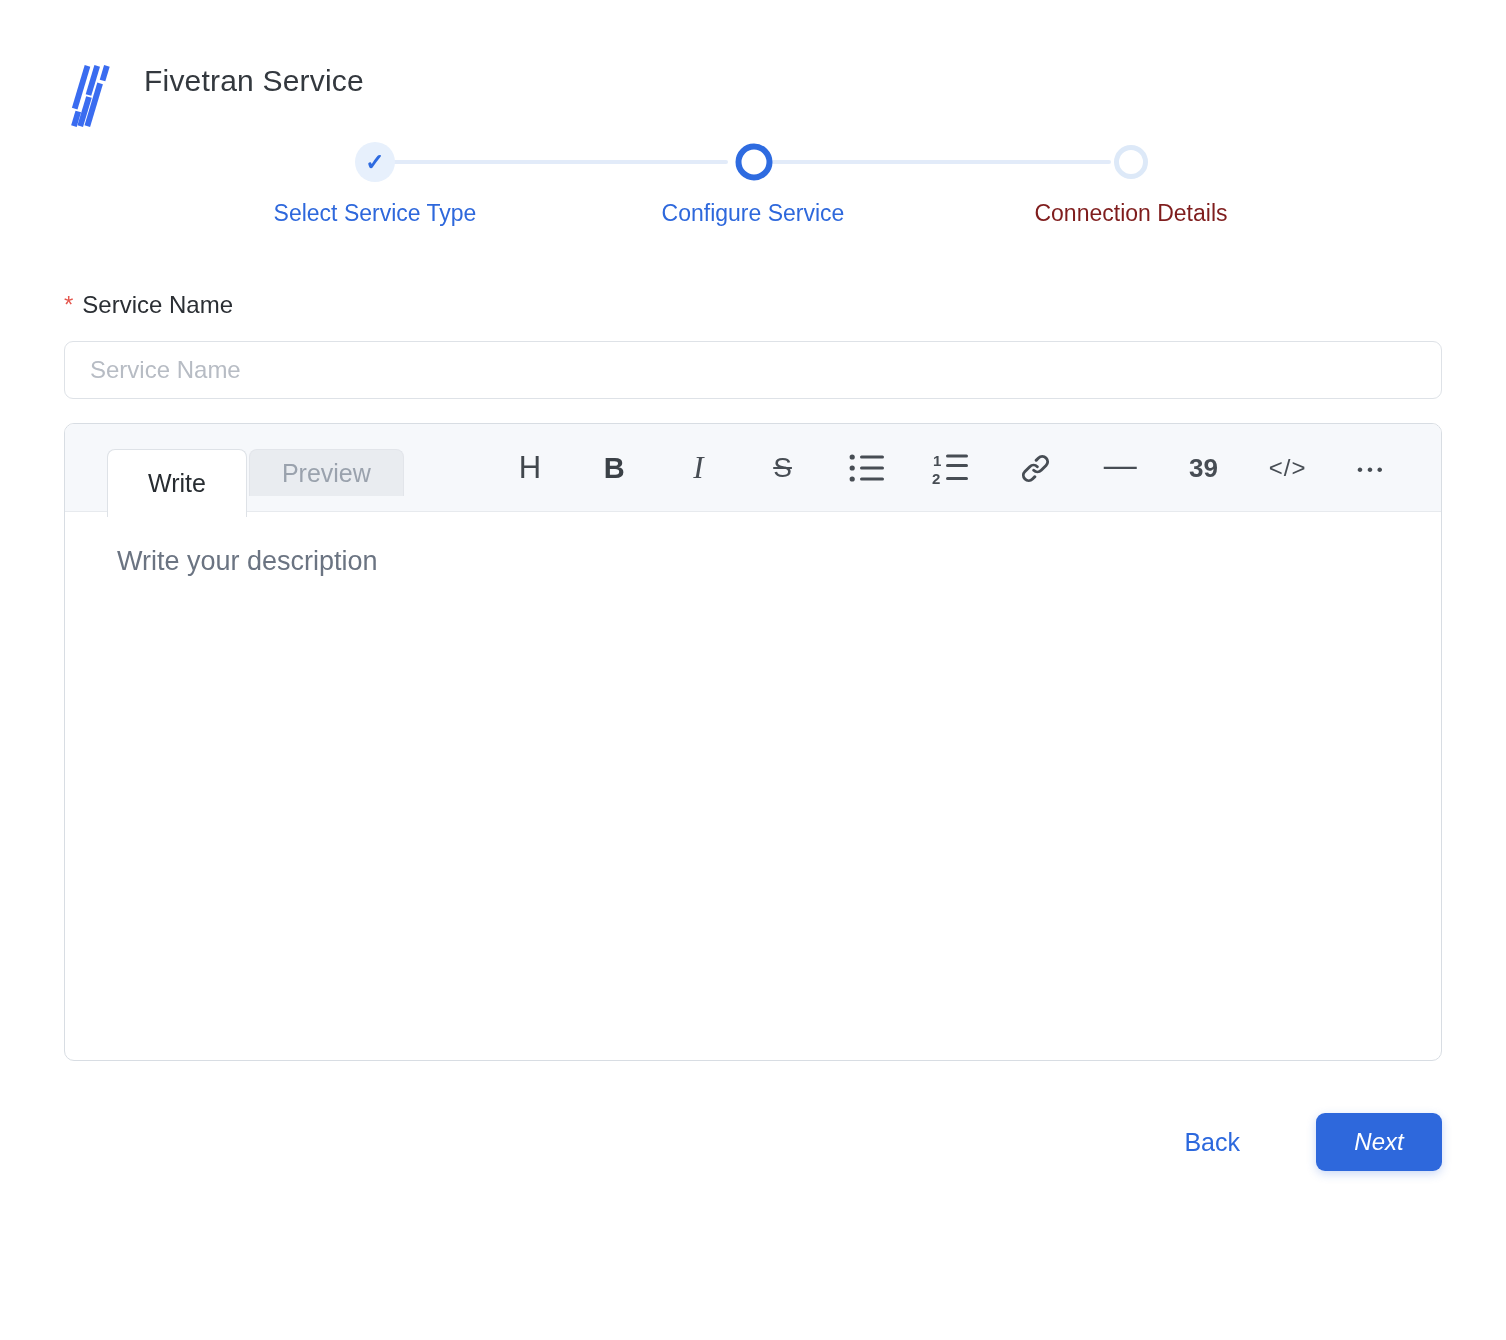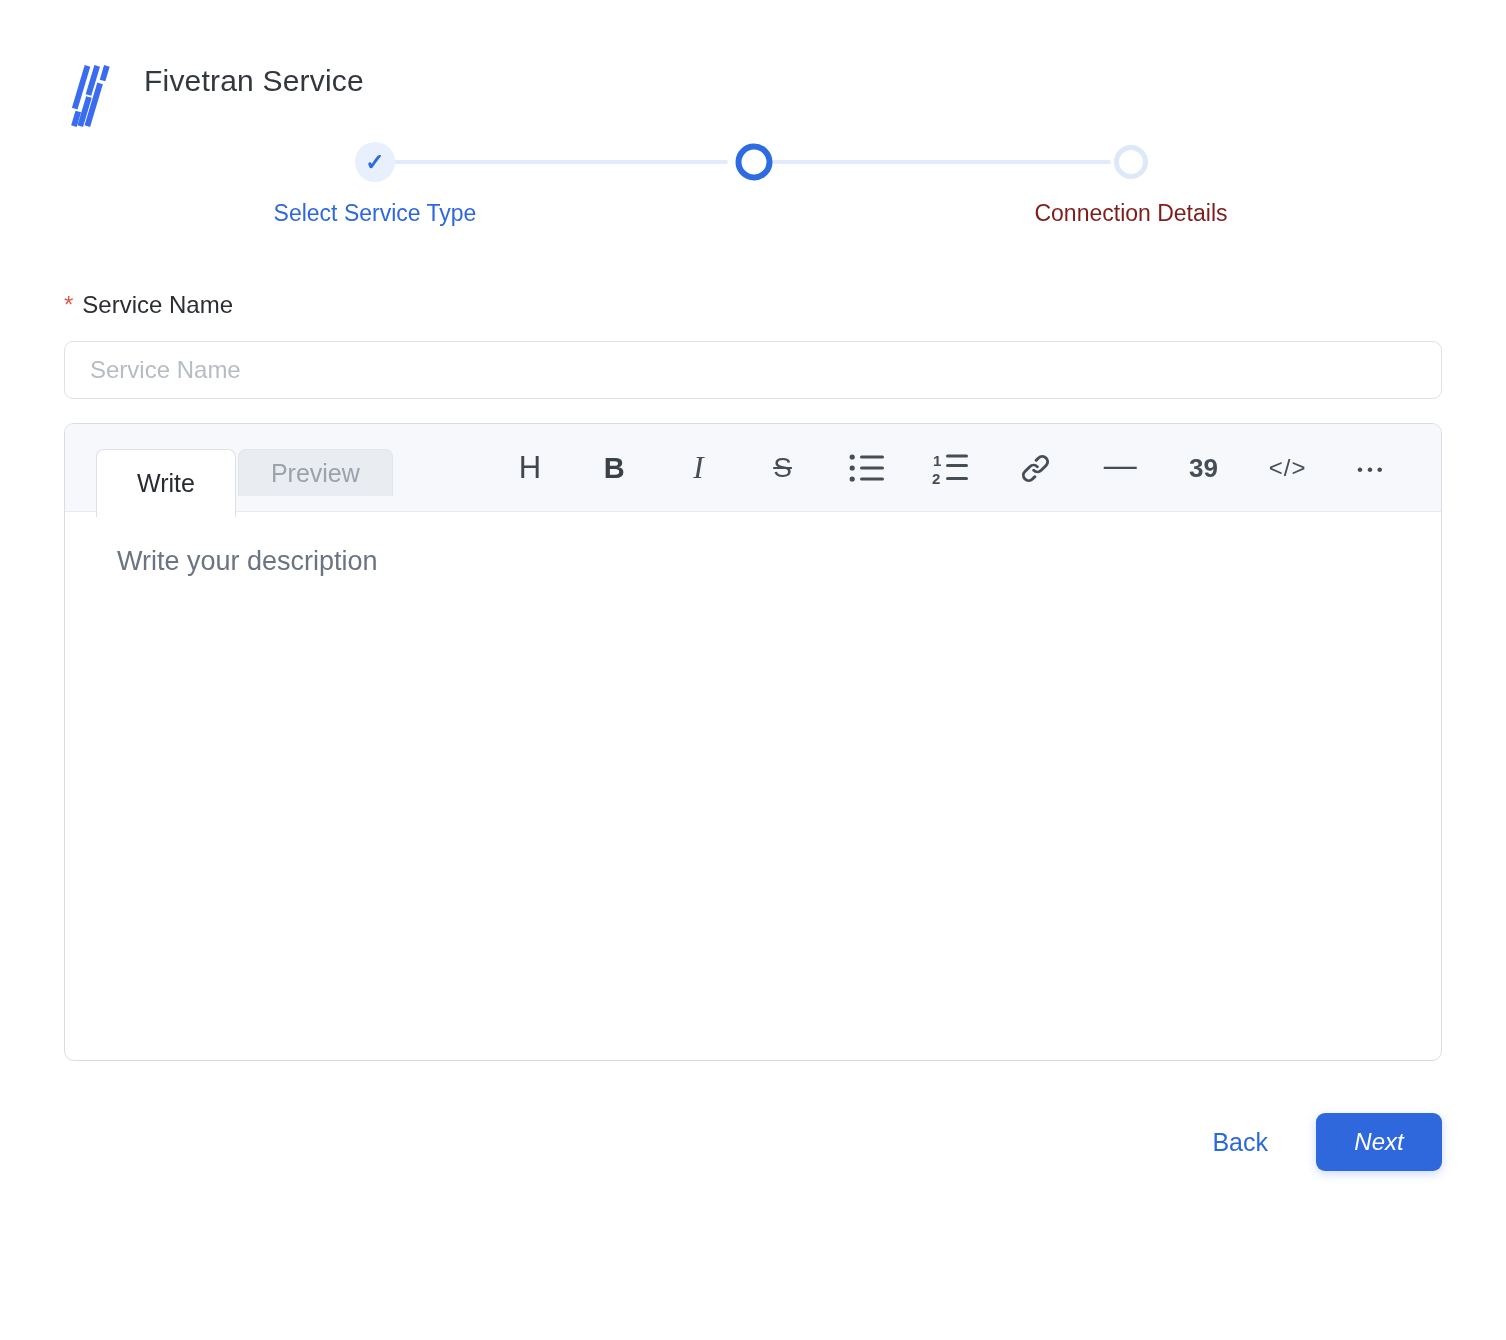--- a/index.html
+++ b/index.html
@@ -37,21 +37,21 @@
                 padding:0 25px; font-size:24px; color:#333; font-family:inherit; outline:none; background:#fff; }
   .text-input::placeholder { color:#b7bcc4; }
 
   .desc-label { margin-top:60px; }
 
   
   .editor { margin-top:24px; border:1.5px solid #d8dde3; border-radius:10px; height:638px; background:#fff; }
   .editor-header { position:relative; height:88px; background:#f6f8fb; border-bottom:1px solid #e7eaee;
                    border-radius:9px 9px 0 0; }
   .tabs { position:absolute; left:31px; top:25px; display:flex; z-index:2; }
-  .tab { font-family:inherit; font-size:25px; border-radius:8px 8px 0 0; cursor:pointer; }
+  .tab { font-family:inherit; font-size:25px; border-radius:8px 8px 0 0; cursor:pointer;margin-left:11px; }
   .tab.active { height:68px; padding:0 40px; background:#fff; border:1px solid #dee2e7; border-bottom:none;
                 color:#272c31; font-weight:500; }
   .tab.inactive { height:47px; padding:0 32px; background:#e9ecf0; border:1px solid #e2e5ea; border-bottom:none;
                   color:#9aa2ad; margin-left:2px; }
   .toolbar { position:absolute; left:440px; top:0; width:892px; height:88px;
              display:flex; align-items:center; justify-content:space-between; }
   .tool { width:50px; height:56px; display:flex; align-items:center; justify-content:center;
           background:transparent; border:none; color:#474d54; cursor:pointer; font-family:inherit; }
   .t-heading { font-size:31px; font-weight:400; color:#41474d; }
   .t-bold { font-size:29px; font-weight:700; color:#3b4147; }
@@ -63,21 +63,21 @@
   .t-more { font-size:17px; letter-spacing:4px; padding-top:4px; }
   .tool svg { display:block; }
 
   .editor-body { height:548px;text-decoration:underline; }
   .editor-body textarea { width:100%; height:100%; border:none; outline:none; resize:none; background:transparent;
                           padding:34px 52px; font-family:inherit; font-size:27px; color:#3a414c;
                           border-radius:0 0 9px 9px; }
   .editor-body textarea::placeholder { color:#6b7482; }
 
   
-  .footer { display:flex; justify-content:flex-end; align-items:center; gap:48px; padding:0 64px; margin-top:52px; }
+  .footer { display:flex; justify-content:flex-end; align-items:center; gap:76px; padding:0 64px; margin-top:52px; }
   .back-btn { background:none; border:none; font-family:inherit; font-size:25px; color:#2c68dd; cursor:pointer; }
   .next-btn { width:126px; height:58px; border:none; border-radius:9px; background:#2e68dc; color:#fff;
               font-family:inherit; font-size:24px; cursor:pointer; box-shadow:0 3px 10px rgba(46,104,220,.25);font-style:italic; }
 </style>
 </head>
 <body>
 
 <div class="page">
 
   <header class="app-header">
@@ -101,20 +101,21 @@
       <span class="connector c1"></span>
       <span class="connector c2"></span>
       <span class="circle done">
         <i>✓</i>
       </span>
       <span class="circle active"></span>
       <span class="circle todo"></span>
     </div>
     <div class="step-labels">
       <span class="slabel on">Select Service Type</span>
+      <span class="slabel on">Configure Service</span>
       <span class="slabel off">Connection Details</span>
     </div>
   </nav>
 
   <main class="form">
 
     <div class="field-label">
       <span class="req">*</span>
       <span>Service Name</span>
     </div>

